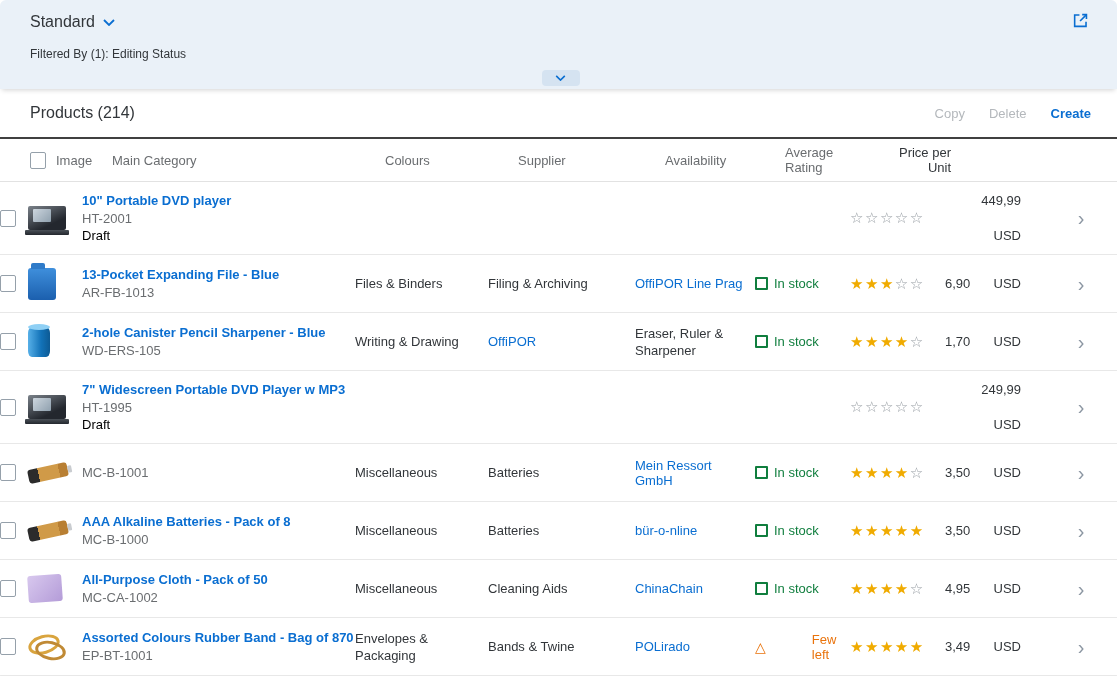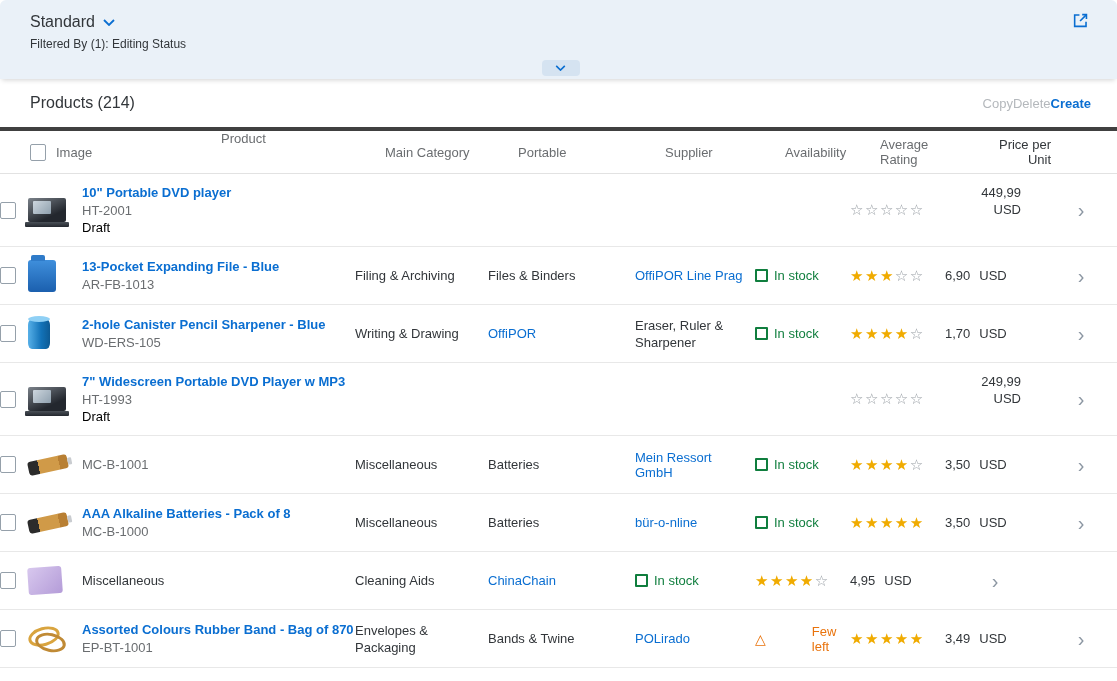--- a/index.html
+++ b/index.html
@@ -10,29 +10,29 @@
   }
   .page { width:1117px; height:681px; overflow:hidden; position:relative; background:#fff;border-radius:6px; }
 
   
   .shell { background:#eaf1f8; padding:10px 26px 0 30px; box-shadow:0 3px 5px -2px rgba(0,0,0,.18); position:relative; }
   .shell-top { display:flex; align-items:center; height:24px; }
   .variant { display:flex; align-items:center; gap:8px; cursor:pointer; }
   .variant-title { font-size:16px; color:#32363a; }
   .variant-caret svg, .collapse-btn svg { display:block; }
   .share-btn { margin-left:auto; background:none; border:none; padding:2px; cursor:pointer; }
-  .filter-line { font-size:12px; color:#32363a; margin-top:3px; height:16px; }
+  .filter-line { font-size:12px; color:#32363a; margin-top:13px; height:16px; }
   .collapse-row { display:flex; justify-content:center; align-items:flex-end; height:23px; padding-bottom:3px; }
   .collapse-btn { width:38px; height:16px; background:#d5e3f1; border:none; border-radius:4px;
     display:flex; align-items:center; justify-content:center; cursor:pointer; }
 
   
-  .toolbar { display:flex; align-items:center; height:48px; padding:0 26px 0 30px; border-bottom:4px solid #404040; }
+  .toolbar { display:flex; align-items:center; height:48px; padding:0 26px 0 30px; border-bottom:2px solid #404040; }
   .table-title { font-size:16px; color:#32363a; }
-  .actions { margin-left:auto; display:flex; }
+  .actions { margin-left:auto; display:flex; gap:24px; }
   .btn-text { background:none; border:none; font-size:13px; padding:0; cursor:pointer; font-family:inherit; }
   .btn-text.disabled { color:#b4b8bc; cursor:default; }
   .btn-text.primary { color:#0a6ed1; font-weight:700; }
 
   
   .grid { display:grid; padding-left:30px;
     grid-template-columns:26px 56px 273px 133px 147px 120px 95px 95px 100px 1fr; }
   .cell { display:flex; align-items:center; min-width:0; padding-right:10px; box-sizing:border-box; }
 
   .hrow { height:42px; border-bottom:1px solid #e2e2e2; }
@@ -59,21 +59,21 @@
   .c-avail.in-stock .avail-text { color:#107e3e;text-align:center; }
   .c-avail.few-left .avail-icon::before { content:"△"; color:#e9730c; font-size:14px; line-height:14px; }
   .c-avail.few-left .avail-text { color:#e9730c;padding-left:40px; }
 
   
   .c-rating { font-size:15px; letter-spacing:1.5px; white-space:nowrap; }
   .stars-filled { color:#f0ab00; }
   .stars-empty { color:#9aa0a6; }
 
   
-  .c-price { justify-content:flex-start; gap:9px; padding-right:24px; color:#32363a; }
+  .c-price { justify-content:space-between; gap:9px; padding-right:24px; color:#32363a; }
   .c-price .amount, .c-price .cur { text-align:right; }
   .c-price.wrap { flex-direction:column; gap:0; align-items:flex-end; line-height:17px; }
 
   .c-nav { justify-content:center; padding-right:0; }
   .nav-chevron { color:#8b96a2; font-size:20px; line-height:20px; }
 
   
   .c-image { padding-right:0; }
   .thumb { position:relative; display:block; margin-left:2px; }
   .img-dvd-player { width:38px; height:24px; border-radius:2px; background:linear-gradient(155deg,#7b828a,#23272e 70%); }
@@ -141,23 +141,22 @@
       <button class="btn-text disabled">Delete</button>
       <button class="btn-text primary">Create</button>
     </div>
   </div>
 
   <div class="grid hrow">
     <div class="cell c-check">
         <span class="checkbox"></span>
       </div>
     <div class="cell c-image hlabel">Image</div>
-    <div class="cell c-product hlabel" style="flex-direction:row;">Product</div>
     <div class="cell hlabel">Main Category</div>
-    <div class="cell hlabel">Portable</div>
+    <div class="cell hlabel">Colours</div>
     <div class="cell hlabel">Supplier</div>
     <div class="cell hlabel">Availability</div>
     <div class="cell hlabel">Average Rating</div>
     <div class="cell hlabel c-price">Price per Unit</div>
     <div class="cell c-nav"></div>
   </div>
 
   <div>
   <div class="grid row">
     <div class="cell c-check">
@@ -198,22 +197,22 @@
           <span class="checkbox"></span>
         </div>
     <div class="cell c-image">
           <span class="thumb img-expanding-file"></span>
         </div>
     <div class="cell c-product">
       <a class="pname">13-Pocket Expanding File - Blue</a>
       <span class="pid">AR-FB-1013</span>
 
     </div>
+    <div class="cell c-cat">Files &amp; Binders</div>
     <div class="cell c-maincat">Filing &amp; Archiving</div>
-    <div class="cell c-cat">Files &amp; Binders</div>
     <div class="cell c-supplier">
           <a>OffiPOR Line Prag</a>
         </div>
     <div class="cell c-avail in-stock">
       <span class="avail-icon"></span>
       <span class="avail-text">In stock</span>
     </div>
     <div class="cell c-rating">
           <span class="stars-filled">★★★</span>
           <span class="stars-empty">☆☆</span>
@@ -263,21 +262,21 @@
 
   <div class="grid row">
     <div class="cell c-check">
           <span class="checkbox"></span>
         </div>
     <div class="cell c-image">
           <span class="thumb img-dvd-player"></span>
         </div>
     <div class="cell c-product">
       <a class="pname">7" Widescreen Portable DVD Player w MP3</a>
-      <span class="pid">HT-1993</span>
+      <span class="pid">HT-1995</span>
       <span class="pstatus">Draft</span>
     </div>
     <div class="cell c-maincat"></div>
     <div class="cell c-cat"></div>
     <div class="cell c-supplier">
           <a></a>
         </div>
     <div class="cell c-avail">
 
       <span class="avail-text"></span>
@@ -362,20 +361,25 @@
         </div>
   </div>
 
   <div class="grid row">
     <div class="cell c-check">
           <span class="checkbox"></span>
         </div>
     <div class="cell c-image">
           <span class="thumb img-cloth"></span>
         </div>
+    <div class="cell c-product">
+      <a class="pname">All-Purpose Cloth - Pack of 50</a>
+      <span class="pid">MC-CA-1002</span>
+
+    </div>
     <div class="cell c-maincat">Miscellaneous</div>
     <div class="cell c-cat">Cleaning Aids</div>
     <div class="cell c-supplier">
           <a>ChinaChain</a>
         </div>
     <div class="cell c-avail in-stock">
       <span class="avail-icon"></span>
       <span class="avail-text">In stock</span>
     </div>
     <div class="cell c-rating">

